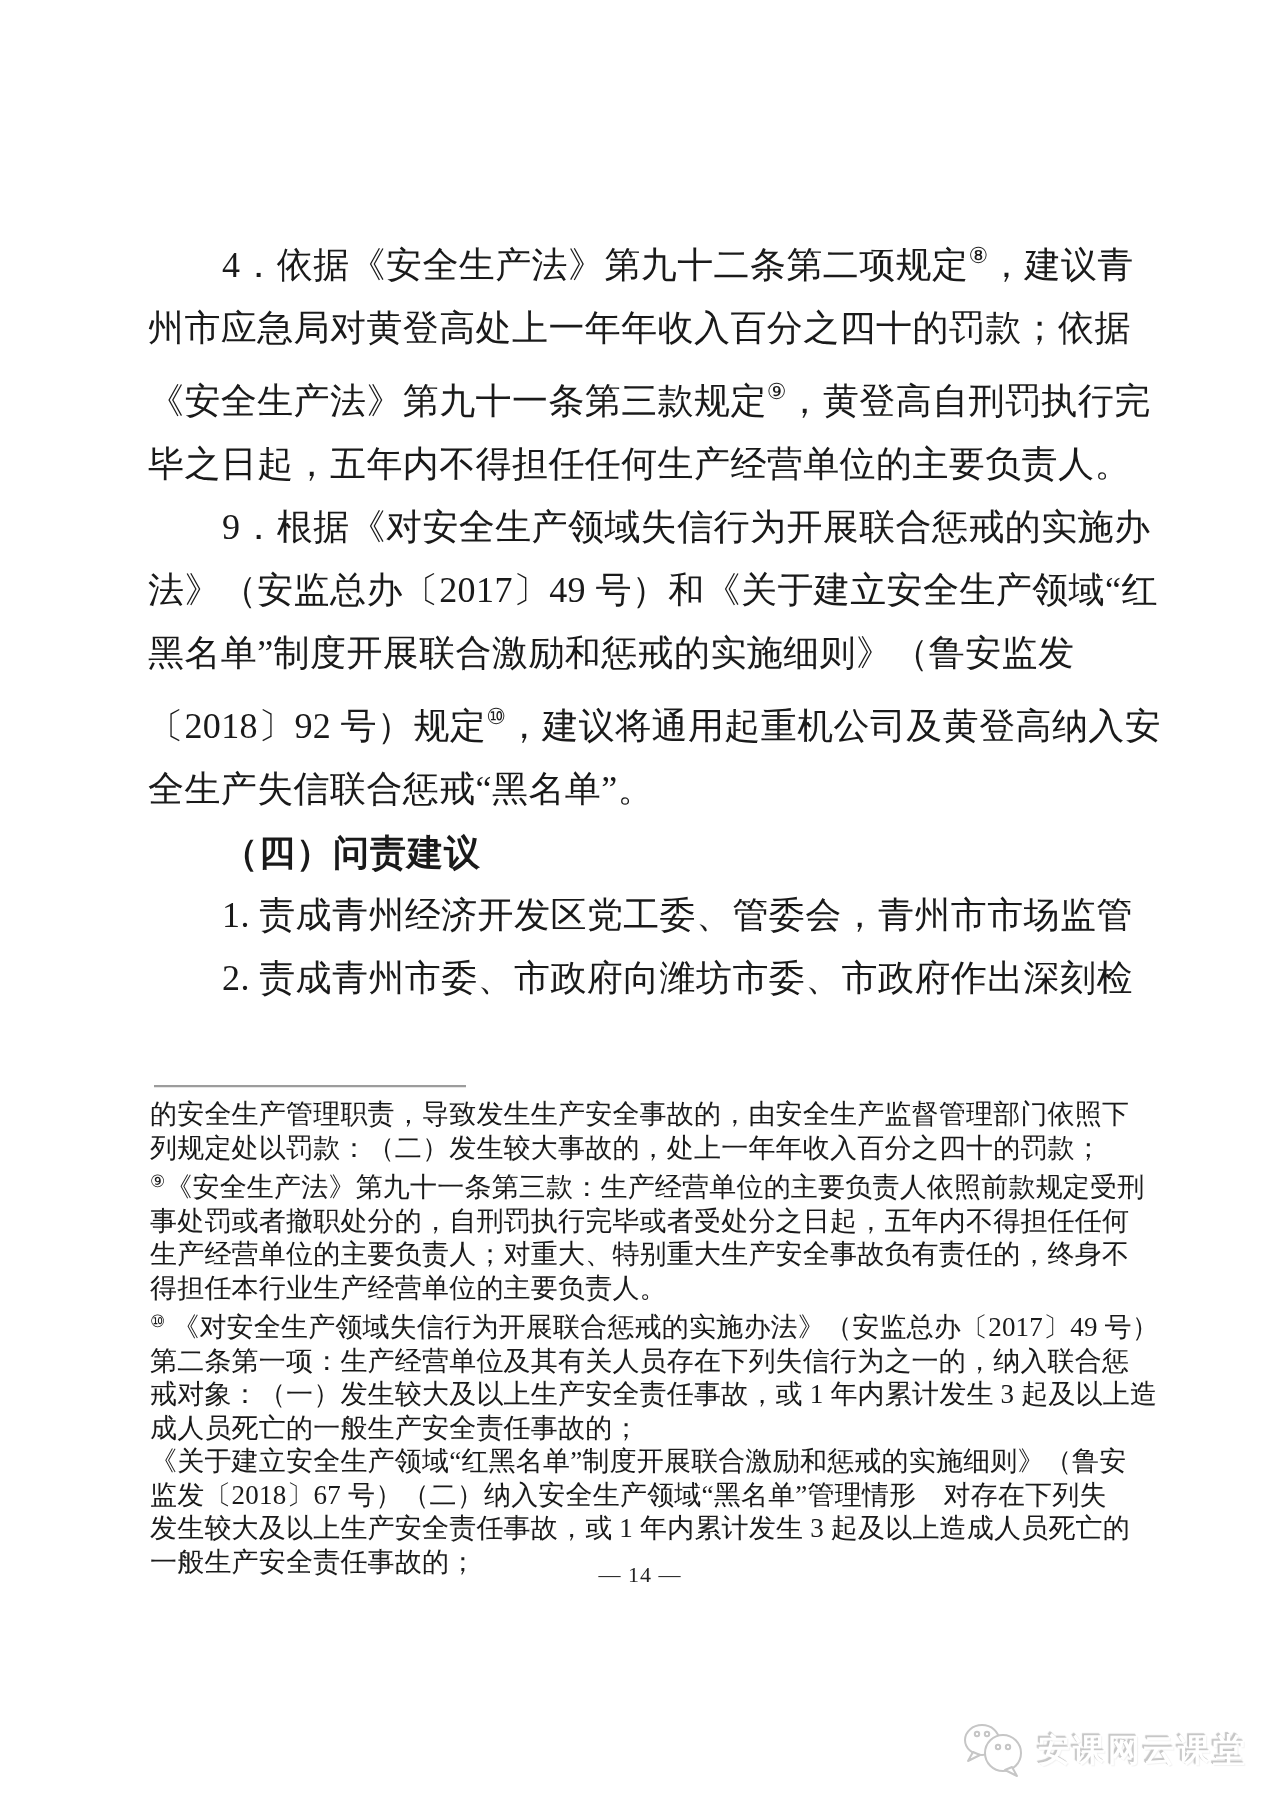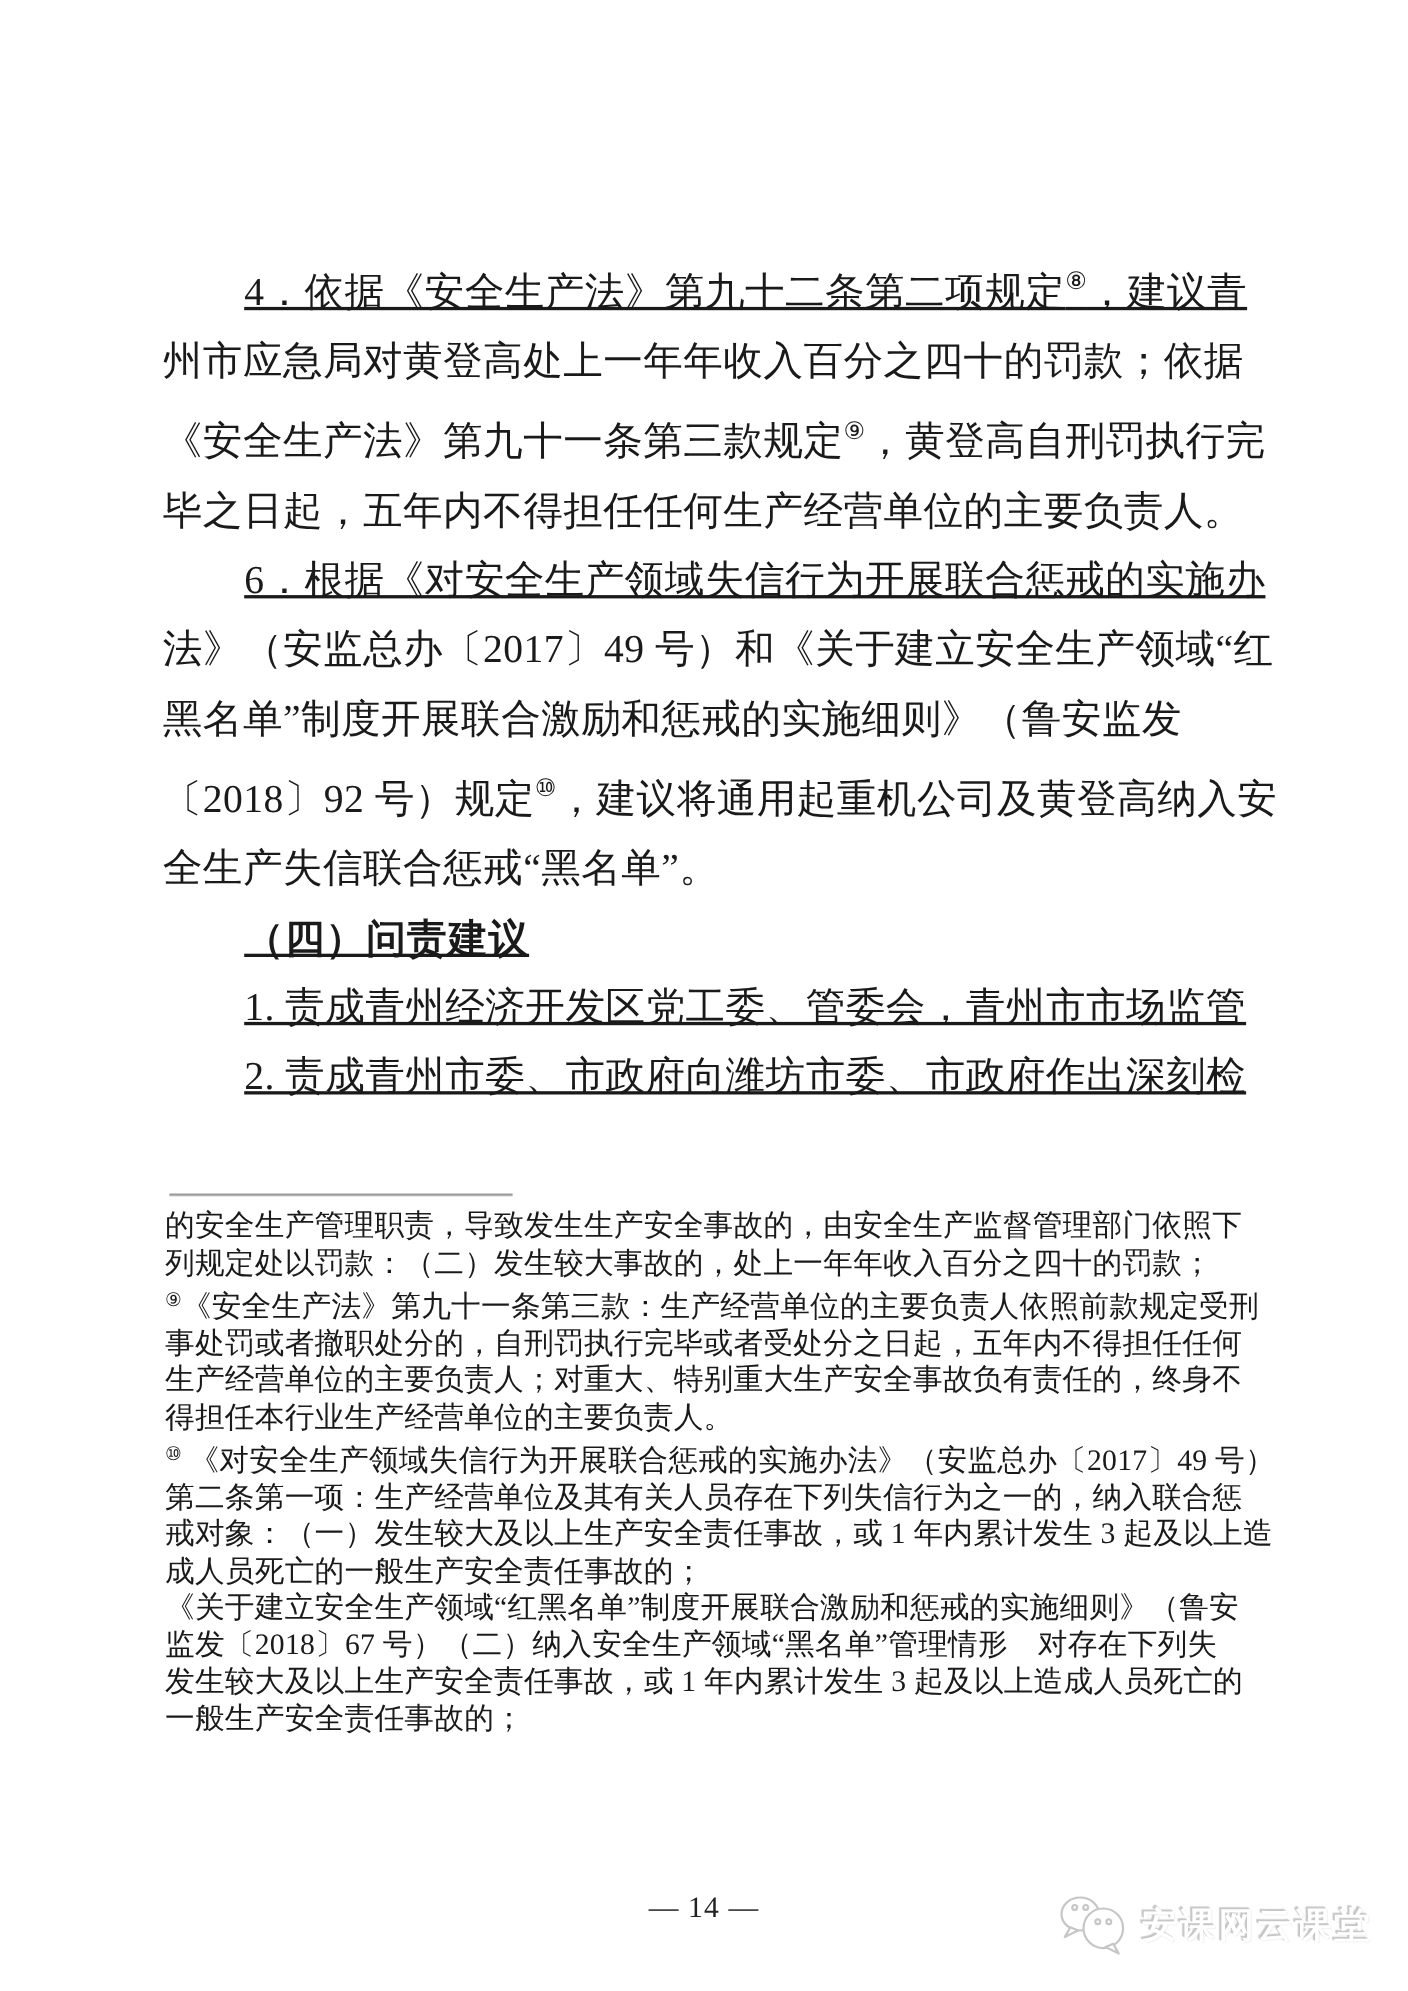--- a/index.html
+++ b/index.html
@@ -7,41 +7,41 @@
     position:relative;width:1280px;height:1810px;background:#ffffff;
     font-family:"Liberation Serif","DejaVu Serif",serif;color:#1a1a1a;
     overflow:hidden;
   }
   .content{position:absolute;left:148px;top:224px;width:992px;}
   .para{margin:0;}
   .line{
     font-size:36px;line-height:63px;letter-spacing:0.4px;
     white-space:nowrap;
   }
-  .line.first{text-indent:74px;text-decoration:underline;}
+  .line.first{text-indent:74px;}
   .para.bold .line{
     font-weight:700;
     font-family:"Liberation Sans","DejaVu Sans",sans-serif;
     letter-spacing:1px;
   }
   .content .sup{
     font-size:22px;vertical-align:14px;letter-spacing:0;
   }
   .fn-sep{
     position:absolute;left:154px;top:1085px;width:312px;height:2px;
     background:#9c9c9c;box-shadow:0 1px 0 #e6e6e6;
   }
   .footnotes{position:absolute;left:150px;top:1098px;width:1000px;}
   .footnotes .line{
     font-size:27px;line-height:33.5px;letter-spacing:0.2px;white-space:nowrap;
   }
   .footnotes .sup{font-size:17px;vertical-align:9px;letter-spacing:0;}
   .page-number{
-    position:absolute;left:0;top:1719px;width:100%;text-align:center;
-    font-size:27px;letter-spacing:1px;color:#222;
+    position:absolute;left:0;top:1562px;width:100%;text-align:center;
+    font-size:22px;letter-spacing:1px;color:#222;
   }
   .watermark{
     position:absolute;top:1722px;right:32px;
     display:flex;align-items:center;gap:8px;
   }
   .wm-logo{display:block;}
   .wm-text{
     font-family:"Liberation Sans","DejaVu Sans",sans-serif;
     font-size:32px;font-weight:700;letter-spacing:3px;
     color:#ffffff;
@@ -54,21 +54,21 @@
 <div class="page">
 
   <div class="content">
     <div class="para">
         <div class="line first"><span>4．依据《安全生产法》第九十二条第二项规定</span><span class="sup">⑧</span><span>，建议青</span></div>
         <div class="line"><span>州市应急局对黄登高处上一年年收入百分之四十的罚款；依据</span></div>
         <div class="line"><span>《安全生产法》第九十一条第三款规定</span><span class="sup">⑨</span><span>，黄登高自刑罚执行完</span></div>
         <div class="line"><span>毕之日起，五年内不得担任任何生产经营单位的主要负责人。</span></div>
       </div>
     <div class="para">
-        <div class="line first"><span>6．根据《对安全生产领域失信行为开展联合惩戒的实施办</span></div>
+        <div class="line first"><span>9．根据《对安全生产领域失信行为开展联合惩戒的实施办</span></div>
         <div class="line"><span>法》（安监总办〔2017〕49 号）和《关于建立安全生产领域“红</span></div>
         <div class="line"><span>黑名单”制度开展联合激励和惩戒的实施细则》（鲁安监发</span></div>
         <div class="line"><span>〔2018〕92 号）规定</span><span class="sup">⑩</span><span>，建议将通用起重机公司及黄登高纳入安</span></div>
         <div class="line"><span>全生产失信联合惩戒“黑名单”。</span></div>
       </div>
     <div class="para bold">
         <div class="line first"><span>（四）问责建议</span></div>
       </div>
     <div class="para">
         <div class="line first"><span>1. 责成青州经济开发区党工委、管委会，青州市市场监管</span></div>

